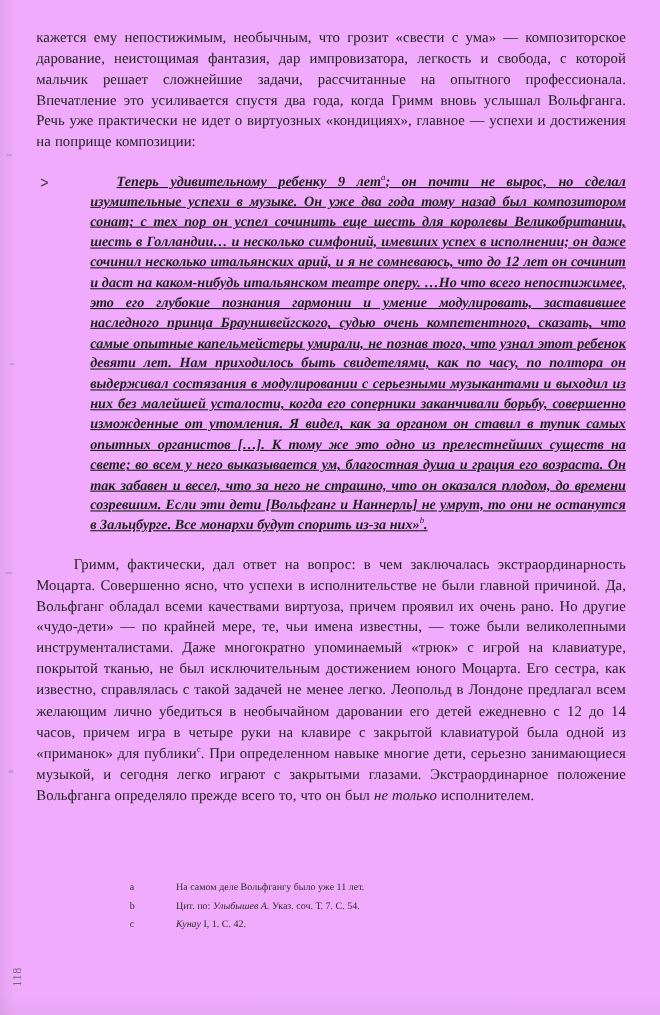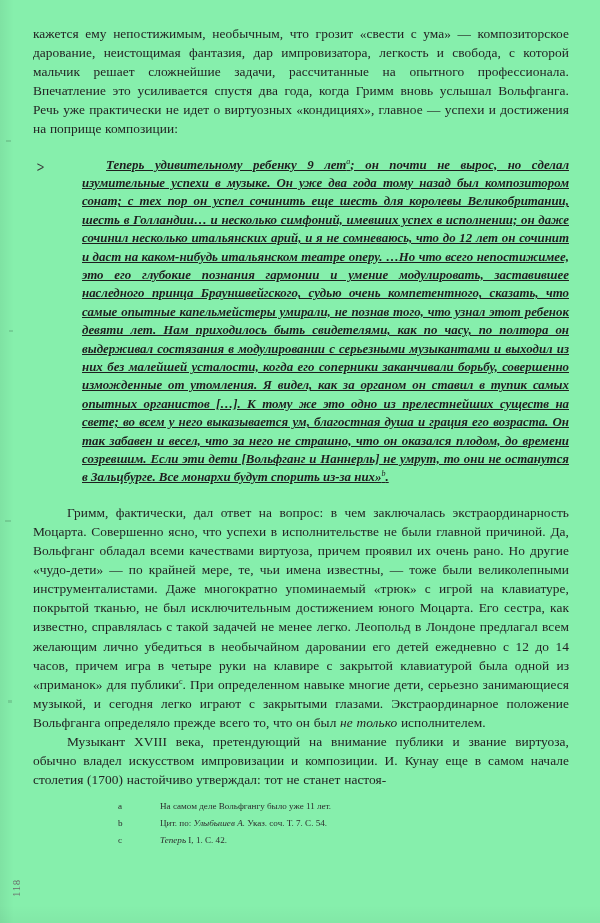--- a/index.html
+++ b/index.html
@@ -4,21 +4,21 @@
 <style>
   html, body {
     margin: 0;
     padding: 0;
     background: #ffffff;
   }
   .page {
     position: relative;
     width: 600px;
     height: 923px;
-    background: #86efac;
+    background: #f0abfc;
     overflow: hidden;
     font-family: "Liberation Serif", "DejaVu Serif", serif;
     color: #232323;
   }
   
   .scan-edge-left {
     position: absolute;
     left: 0; top: 0;
     width: 14px; height: 923px;
     background: linear-gradient(to right, rgba(0,0,0,0.055), rgba(0,0,0,0));
@@ -150,38 +150,37 @@
 
     <p class="body first">кажется ему непостижимым, необычным, что грозит «свести с ума» — композиторское дарование, неистощимая фантазия, дар импровизатора, легкость и свобода, с которой мальчик решает сложнейшие задачи, рассчитанные на опытного профессионала. Впечатление это усиливается спустя два года, когда Гримм вновь услышал Вольфганга. Речь уже практически не идет о виртуозных «кондициях», главное — успехи и достижения на поприще композиции:</p>
 
     <div class="quote-wrap">
       <span class="quote-marker">&gt;</span>
       <p class="quote"><span>Теперь удивительному ребенку 9 лет</span><sup>a</sup><span>; он почти не вырос, но сделал изумительные успехи в музыке. Он уже два года тому назад был композитором сонат; с тех пор он успел сочинить еще шесть для королевы Великобритании, шесть в Голландии… и несколько симфоний, имевших успех в исполнении; он даже сочинил несколько итальянских арий, и я не сомневаюсь, что до 12 лет он сочинит и даст на каком-нибудь итальянском театре оперу. …Но что всего непостижимее, это его глубокие познания гармонии и умение модулировать, заставившее наследного принца Брауншвейгского, судью очень компетентного, сказать, что самые опытные капельмейстеры умирали, не познав того, что узнал этот ребенок девяти лет. Нам приходилось быть свидетелями, как по часу, по полтора он выдерживал состязания в модулировании с серьезными музыкантами и выходил из них без малейшей усталости, когда его соперники заканчивали борьбу, совершенно изможденные от утомления. Я видел, как за органом он ставил в тупик самых опытных органистов […]. К тому же это одно из прелестнейших существ на свете; во всем у него выказывается ум, благостная душа и грация его возраста. Он так забавен и весел, что за него не страшно, что он оказался плодом, до времени созревшим. Если эти дети [Вольфганг и Наннерль] не умрут, то они не останутся в Зальцбурге. Все монархи будут спорить из-за них»</span><sup>b</sup><span>.</span></p>
     </div>
 
     <p class="body"><span>Гримм, фактически, дал ответ на вопрос: в чем заключалась экстраординарность Моцарта. Совершенно ясно, что успехи в исполнительстве не были главной причиной. Да, Вольфганг обладал всеми качествами виртуоза, причем проявил их очень рано. Но другие «чудо-дети» — по крайней мере, те, чьи имена известны, — тоже были великолепными инструменталистами. Даже многократно упоминаемый «трюк» с игрой на клавиатуре, покрытой тканью, не был исключительным достижением юного Моцарта. Его сестра, как известно, справлялась с такой задачей не менее легко. Леопольд в Лондоне предлагал всем желающим лично убедиться в необычайном даровании его детей ежедневно с 12 до 14 часов, причем игра в четыре руки на клавире с закрытой клавиатурой была одной из «приманок» для публики</span><sup>c</sup><span>. При определенном навыке многие дети, серьезно занимающиеся музыкой, и сегодня легко играют с закрытыми глазами. Экстраординарное положение Вольфганга определяло прежде всего то, что он был </span><em class="it">не только</em><span> исполнителем.</span></p>
 
-    <p class="body gap-para">Музыкант XVIII века, претендующий на внимание публики и звание виртуоза, обычно владел искусством импровизации и композиции. И. Кунау еще в самом начале столетия (1700) настойчиво утверждал: тот не станет настоя-</p>
 
   </div>
 
   <div class="footnotes">
 
     <div class="fn-row">
       <span class="fn-marker">a</span>
       <span class="fn-text">На самом деле Вольфгангу было уже 11 лет.</span>
     </div>
 
     <div class="fn-row">
       <span class="fn-marker">b</span>
       <span class="fn-text"><span>Цит. по: </span><em>Улыбышев А.</em><span> Указ. соч. Т. 7. С. 54.</span></span>
     </div>
 
     <div class="fn-row">
       <span class="fn-marker">c</span>
-      <span class="fn-text"><em>Теперь</em><span> I, 1. С. 42.</span></span>
+      <span class="fn-text"><em>Кунау</em><span> I, 1. С. 42.</span></span>
     </div>
 
   </div>
 
   <div class="page-number">118</div>
 
 </div>
 
 </body></html>

